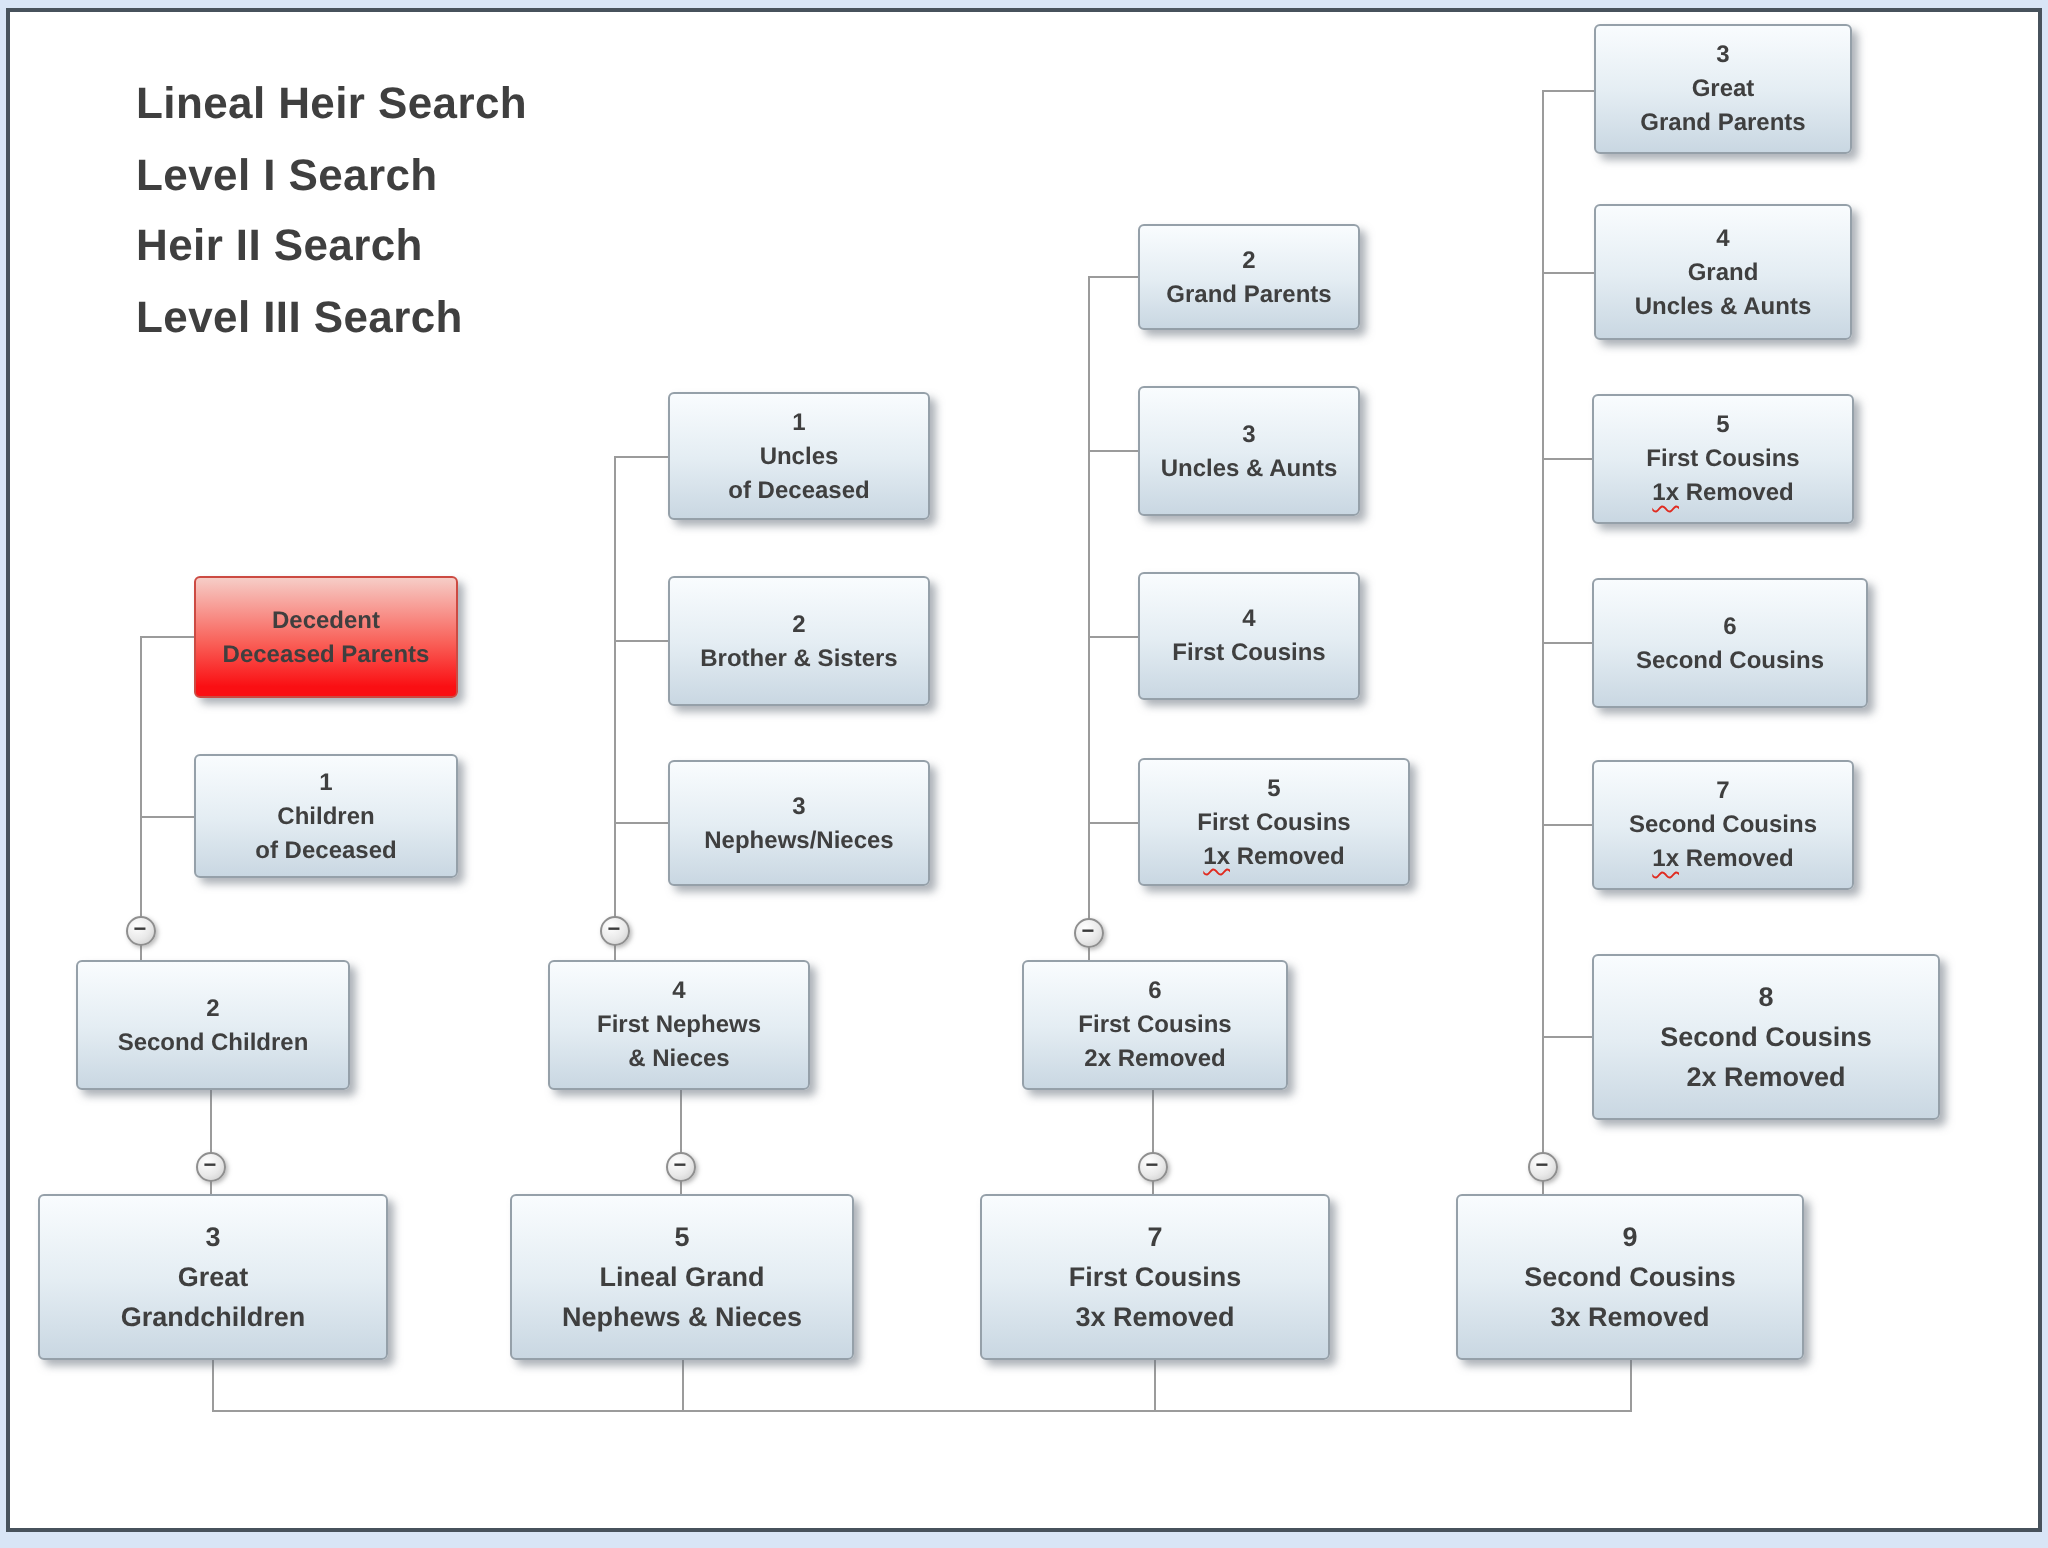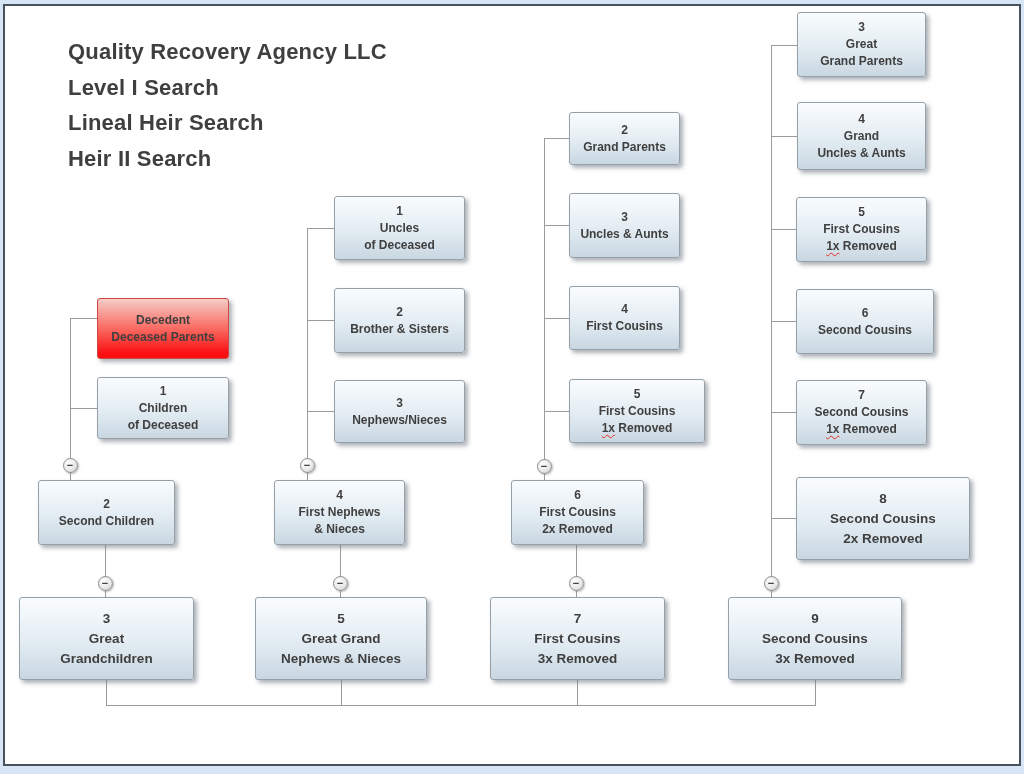--- a/index.html
+++ b/index.html
@@ -32,24 +32,24 @@
         box-shadow:1px 1px 2px rgba(120,120,120,.5);
         display:flex;justify-content:center;align-items:center;
         color:#3c3c3c;font-size:11px;font-weight:bold;line-height:1;padding:0;cursor:pointer;z-index:5;}
 </style>
 </head>
 <body>
 
 <div class="frame">
   <div class="canvas">
     <div class="title-block">
-      <div>Quality Recovery Agency LLC</div>
+      <div>Lineal Heir Search</div>
       <div>Level I Search</div>
-      <div>Lineal Heir Search</div>
       <div>Heir II Search</div>
+      <div>Level III Search</div>
     </div>
   <div class="line" style="left: 65px; top: 312px; width: 27px; height: 1px;"></div>
       <div class="line" style="left: 65px; top: 312px; width: 1px; height: 162px;"></div>
       <div class="line" style="left: 65px; top: 402px; width: 27px; height: 1px;"></div>
       <div class="line" style="left: 100px; top: 539px; width: 1px; height: 52px;"></div>
       <div class="line" style="left: 101px; top: 674px; width: 1px; height: 25px;"></div>
       <div class="line" style="left: 302px; top: 222px; width: 1px; height: 252px;"></div>
       <div class="line" style="left: 302px; top: 222px; width: 27px; height: 1px;"></div>
       <div class="line" style="left: 302px; top: 314px; width: 27px; height: 1px;"></div>
       <div class="line" style="left: 302px; top: 405px; width: 27px; height: 1px;"></div>
@@ -64,21 +64,21 @@
       <div class="line" style="left: 572px; top: 674px; width: 1px; height: 25px;"></div>
       <div class="line" style="left: 766px; top: 39px; width: 1px; height: 552px;"></div>
       <div class="line" style="left: 766px; top: 39px; width: 26px; height: 1px;"></div>
       <div class="line" style="left: 766px; top: 130px; width: 26px; height: 1px;"></div>
       <div class="line" style="left: 766px; top: 223px; width: 26px; height: 1px;"></div>
       <div class="line" style="left: 766px; top: 315px; width: 26px; height: 1px;"></div>
       <div class="line" style="left: 766px; top: 406px; width: 26px; height: 1px;"></div>
       <div class="line" style="left: 766px; top: 512px; width: 25px; height: 1px;"></div>
       <div class="line" style="left: 810px; top: 674px; width: 1px; height: 25px;"></div>
       <div class="line" style="left: 101px; top: 699px; width: 710px; height: 1px;"></div>
-      <div class="node red" style="left: 92px; top: 292px; width: 132px; height: 61px;">
+      <div class="node red" style="left: 92px; top: 282px; width: 132px; height: 61px;">
         <div>Decedent</div>
         <div>Deceased Parents</div>
       </div>
       <div class="node" style="left: 92px; top: 371px; width: 132px; height: 62px;">
         <div>1</div>
         <div>Children</div>
         <div>of Deceased</div>
       </div>
       <div class="node" style="left: 33px; top: 474px; width: 137px; height: 65px;">
         <div>2</div>
@@ -102,21 +102,21 @@
         <div>3</div>
         <div>Nephews/Nieces</div>
       </div>
       <div class="node" style="left: 269px; top: 474px; width: 131px; height: 65px;">
         <div>4</div>
         <div>First Nephews</div>
         <div>&amp; Nieces</div>
       </div>
       <div class="node large" style="left: 250px; top: 591px; width: 172px; height: 83px;">
         <div>5</div>
-        <div>Great Grand</div>
+        <div>Lineal Grand</div>
         <div>Nephews &amp; Nieces</div>
       </div>
       <div class="node" style="left: 564px; top: 106px; width: 111px; height: 53px;">
         <div>2</div>
         <div>Grand Parents</div>
       </div>
       <div class="node" style="left: 564px; top: 187px; width: 111px; height: 65px;">
         <div>3</div>
         <div>Uncles &amp; Aunts</div>
       </div>

